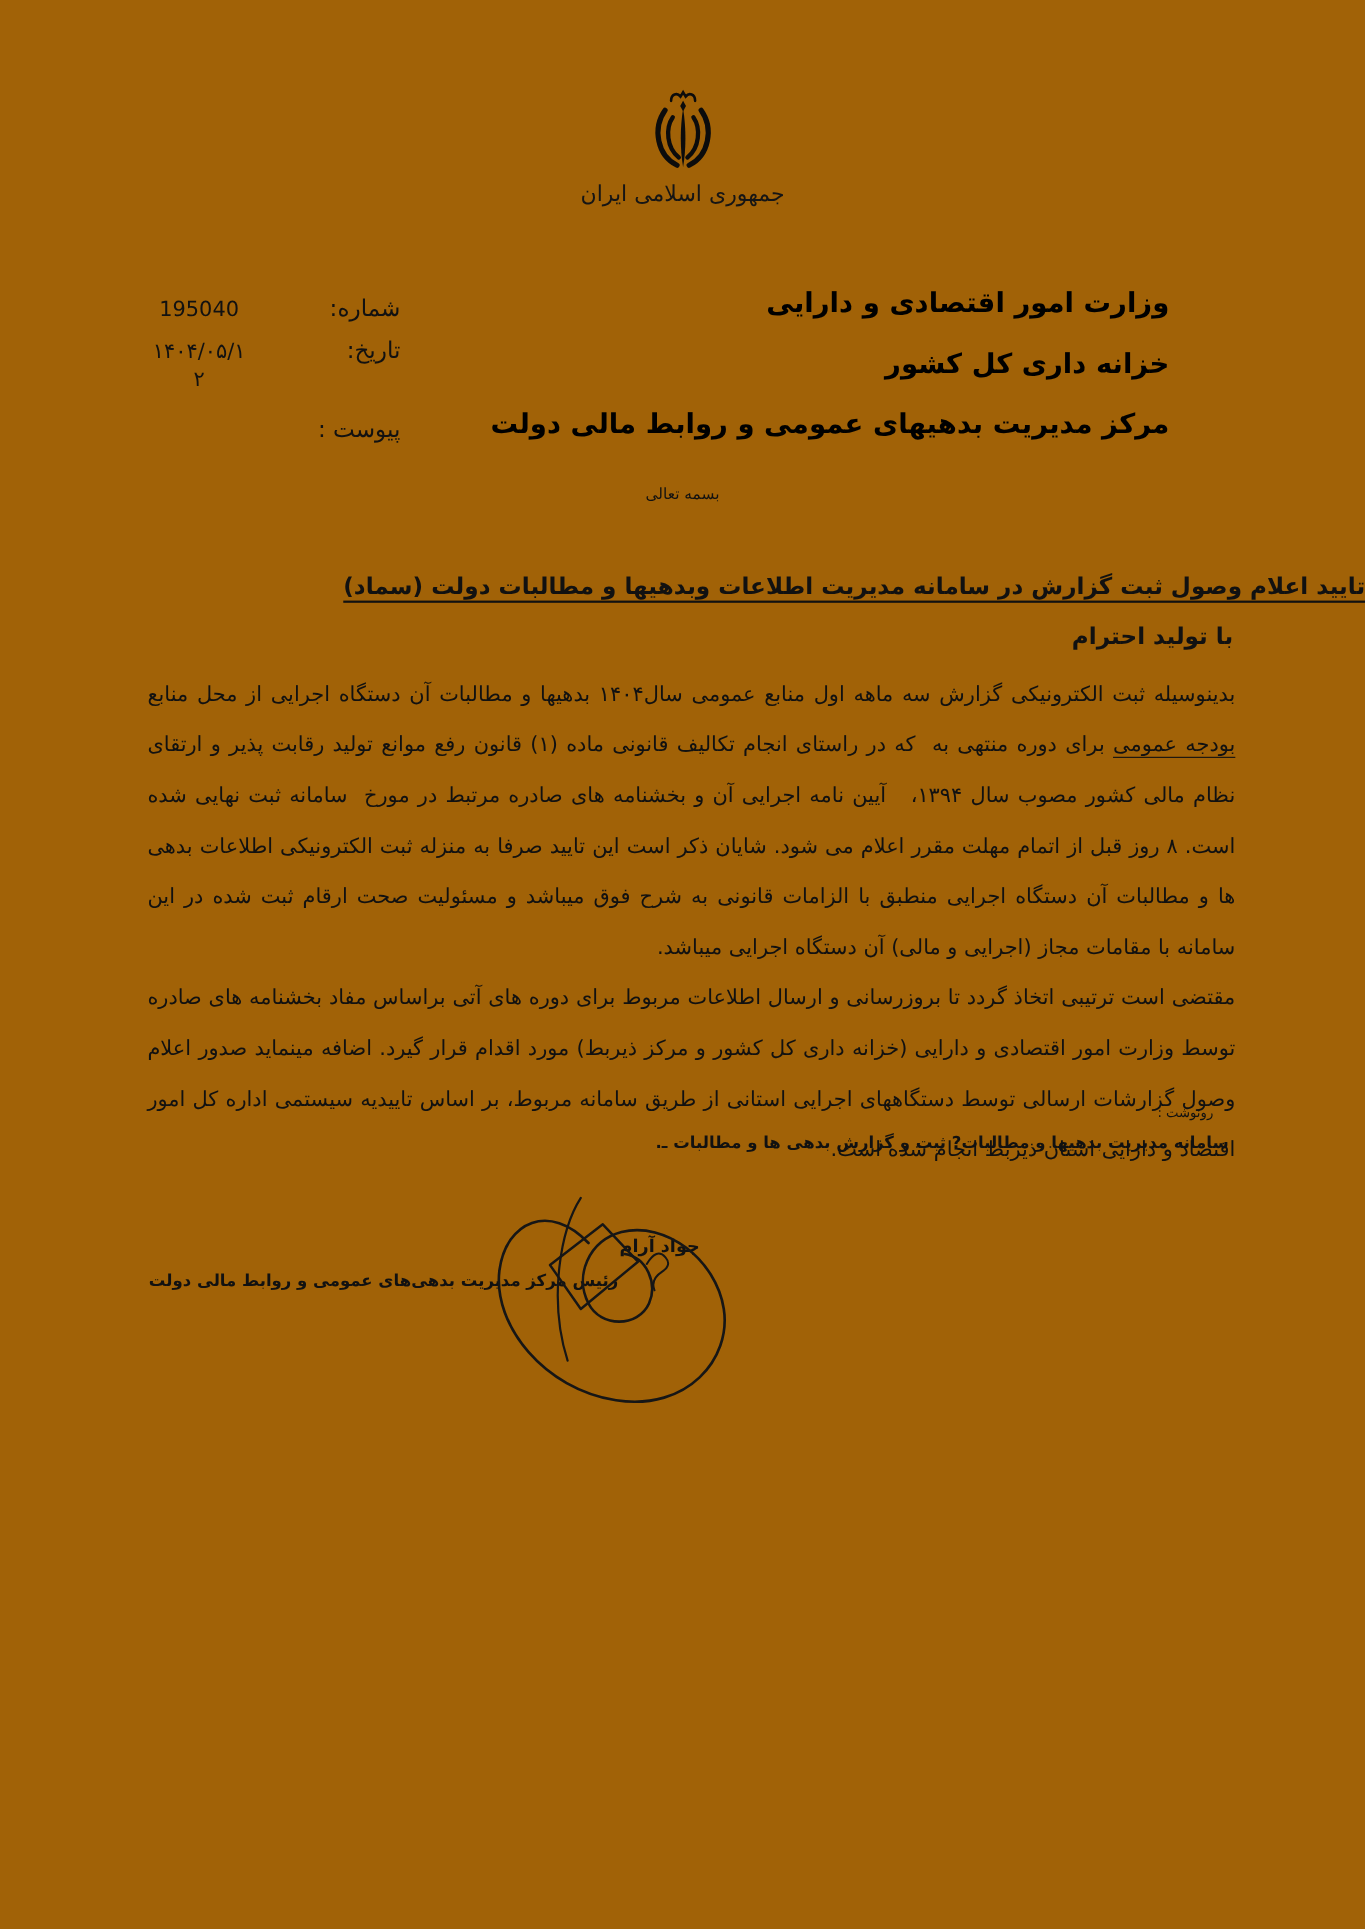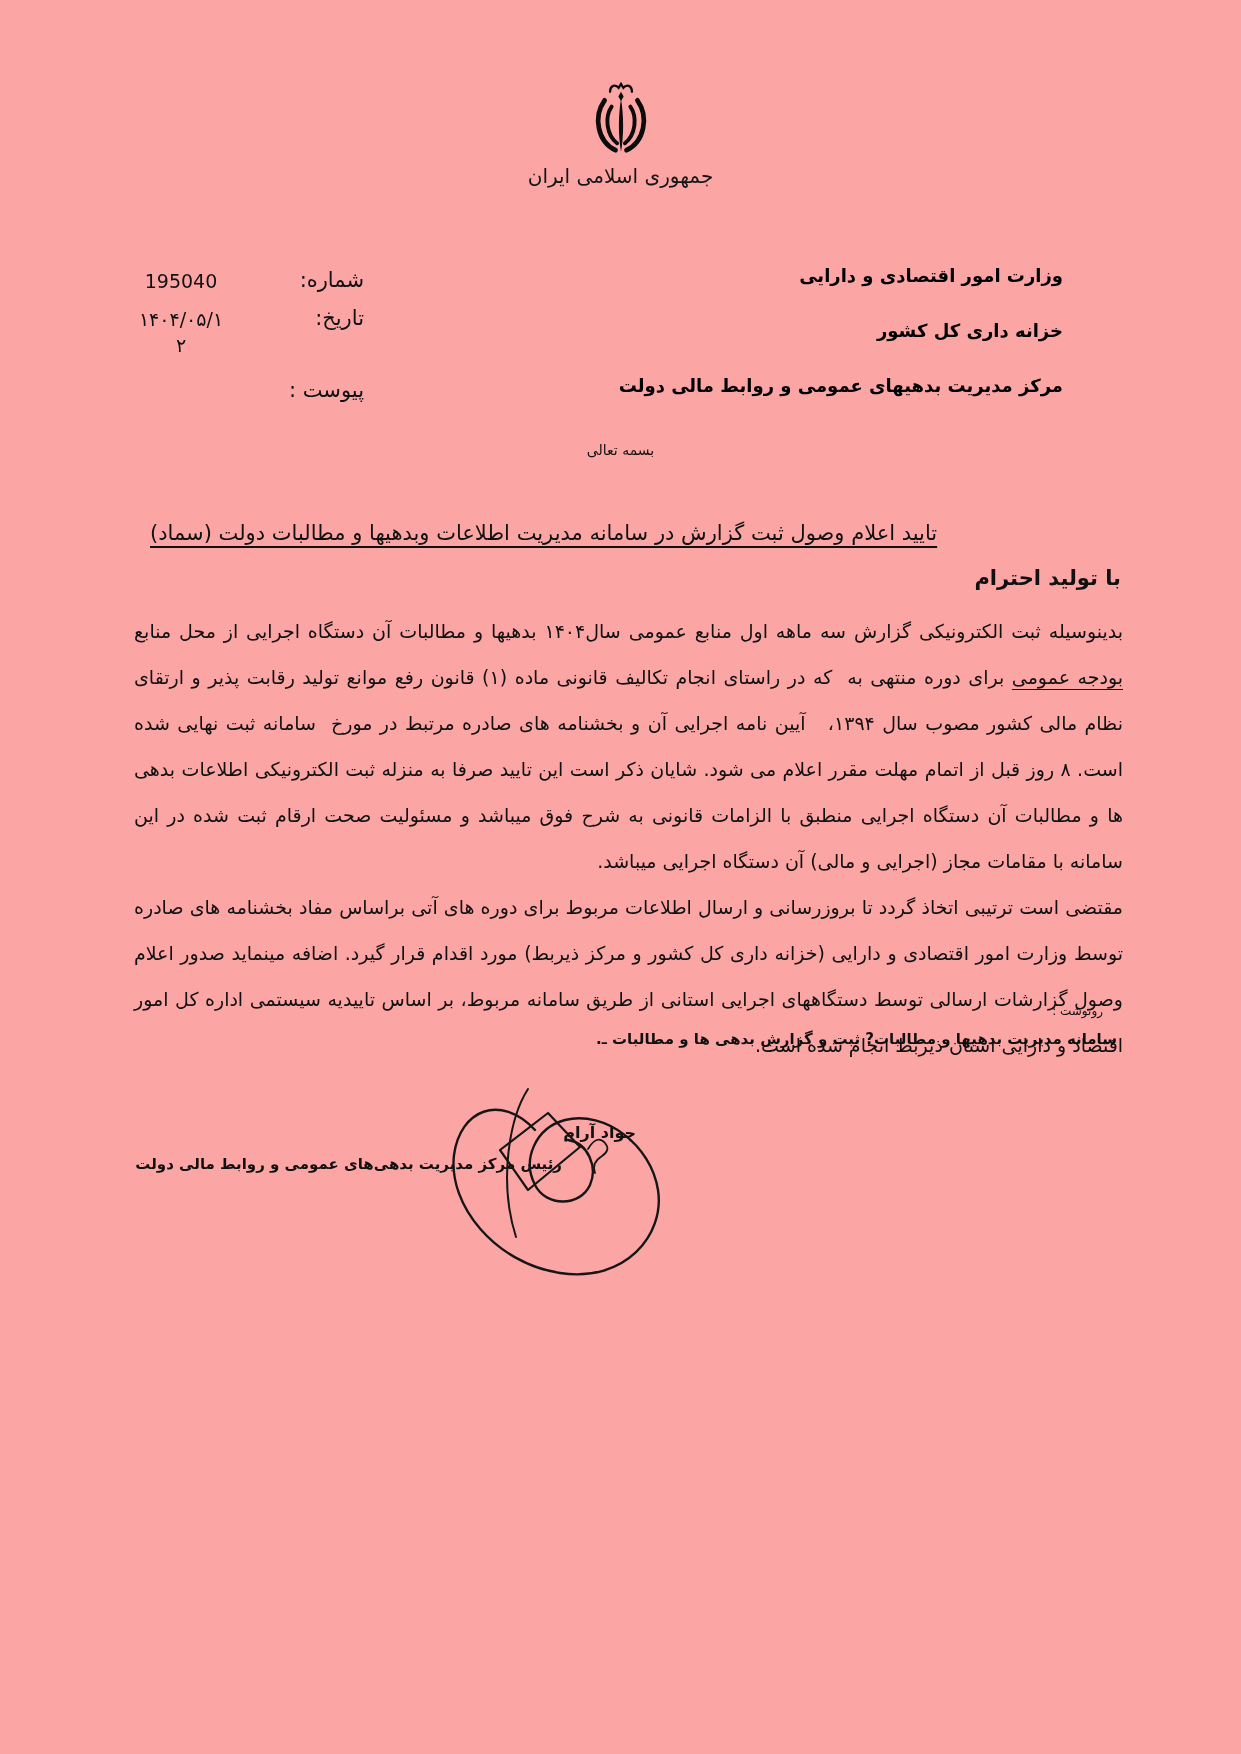--- a/index.html
+++ b/index.html
@@ -1,21 +1,21 @@
 <!DOCTYPE html>
 <html lang="fa" dir="rtl"><head>
 <meta charset="utf-8">
 <style>
   * { margin:0; padding:0; box-sizing:border-box; }
   html,body { background:#ffffff; }
   .page {
     position:relative;
     width:1241px;
     height:1754px;
-    background:#fca5a5;
+    background:#a16207;
     color:#111111;
     font-family:"DejaVu Sans", sans-serif;
     direction:rtl;
     overflow:hidden;
   }
 
   
   .emblem-block {
     position:absolute; top:80px; left:0; width:100%;
     display:flex; flex-direction:column; align-items:center;
@@ -28,21 +28,21 @@
     color:#151515;
   }
 
   
   .org-lines {
     position:absolute; top:248px; right:178px;
     text-align:right;
   }
   .org-line {
     font-weight:bold;
-    font-size:18px;
+    font-size:25px;
     line-height:55px;
     color:#000;
     white-space:nowrap;
   }
   .meta-block {
     position:absolute; top:260px; left:126px; width:238px; height:160px;
   }
   .meta-row {
     position:absolute; right:0; left:0;
     display:flex; justify-content:space-between; align-items:flex-start;
@@ -59,22 +59,22 @@
     text-align:center; font-size:14px;
   }
   .recipient {
     position:absolute; top:487px; left:0; width:100%;
     padding-left:296px;
     text-align:center; font-size:19px; white-space:nowrap;
   }
   .subject {
     position:absolute; top:521px; left:0; width:100%;
     padding-left:150px;
-    text-align:left;
-    font-weight:normal; font-size:21px;
+    text-align:right;
+    font-weight:bold; font-size:21px;
     text-decoration:underline;
     text-underline-offset:6px;
     white-space:nowrap;
   }
   .salutation {
     position:absolute; top:566px; right:120px;
     font-weight:bold; font-size:21px;
   }
 
   

